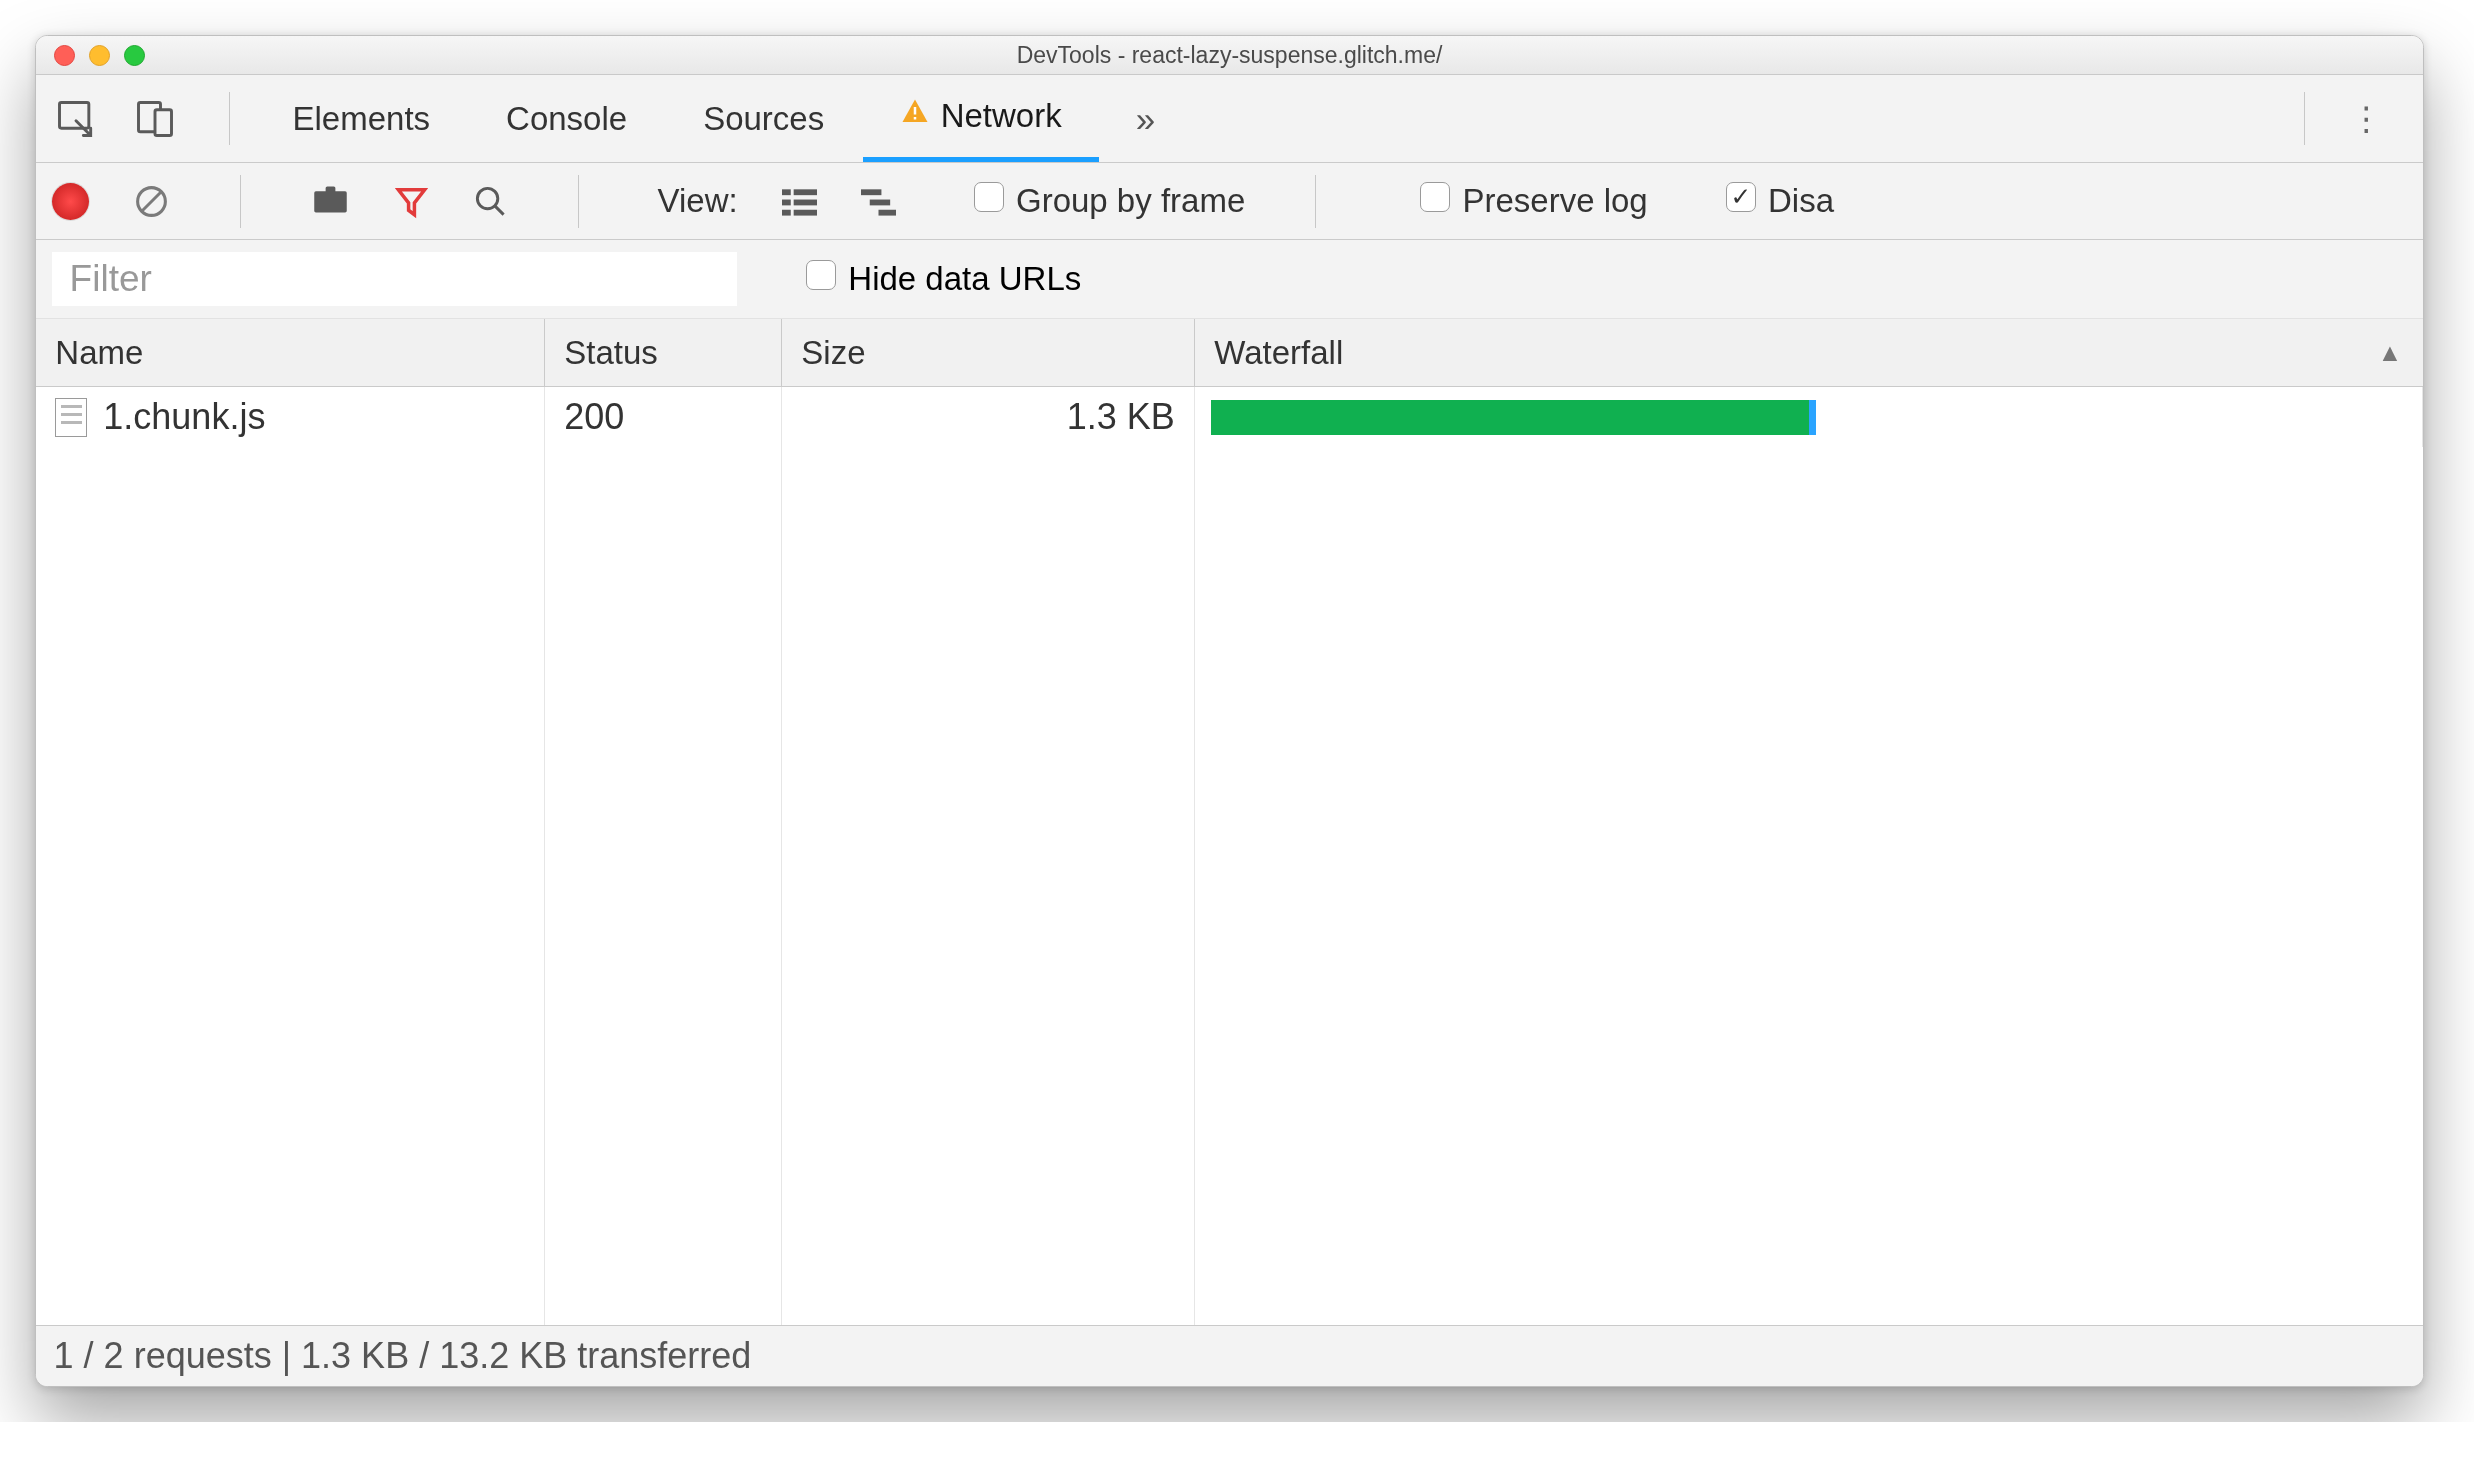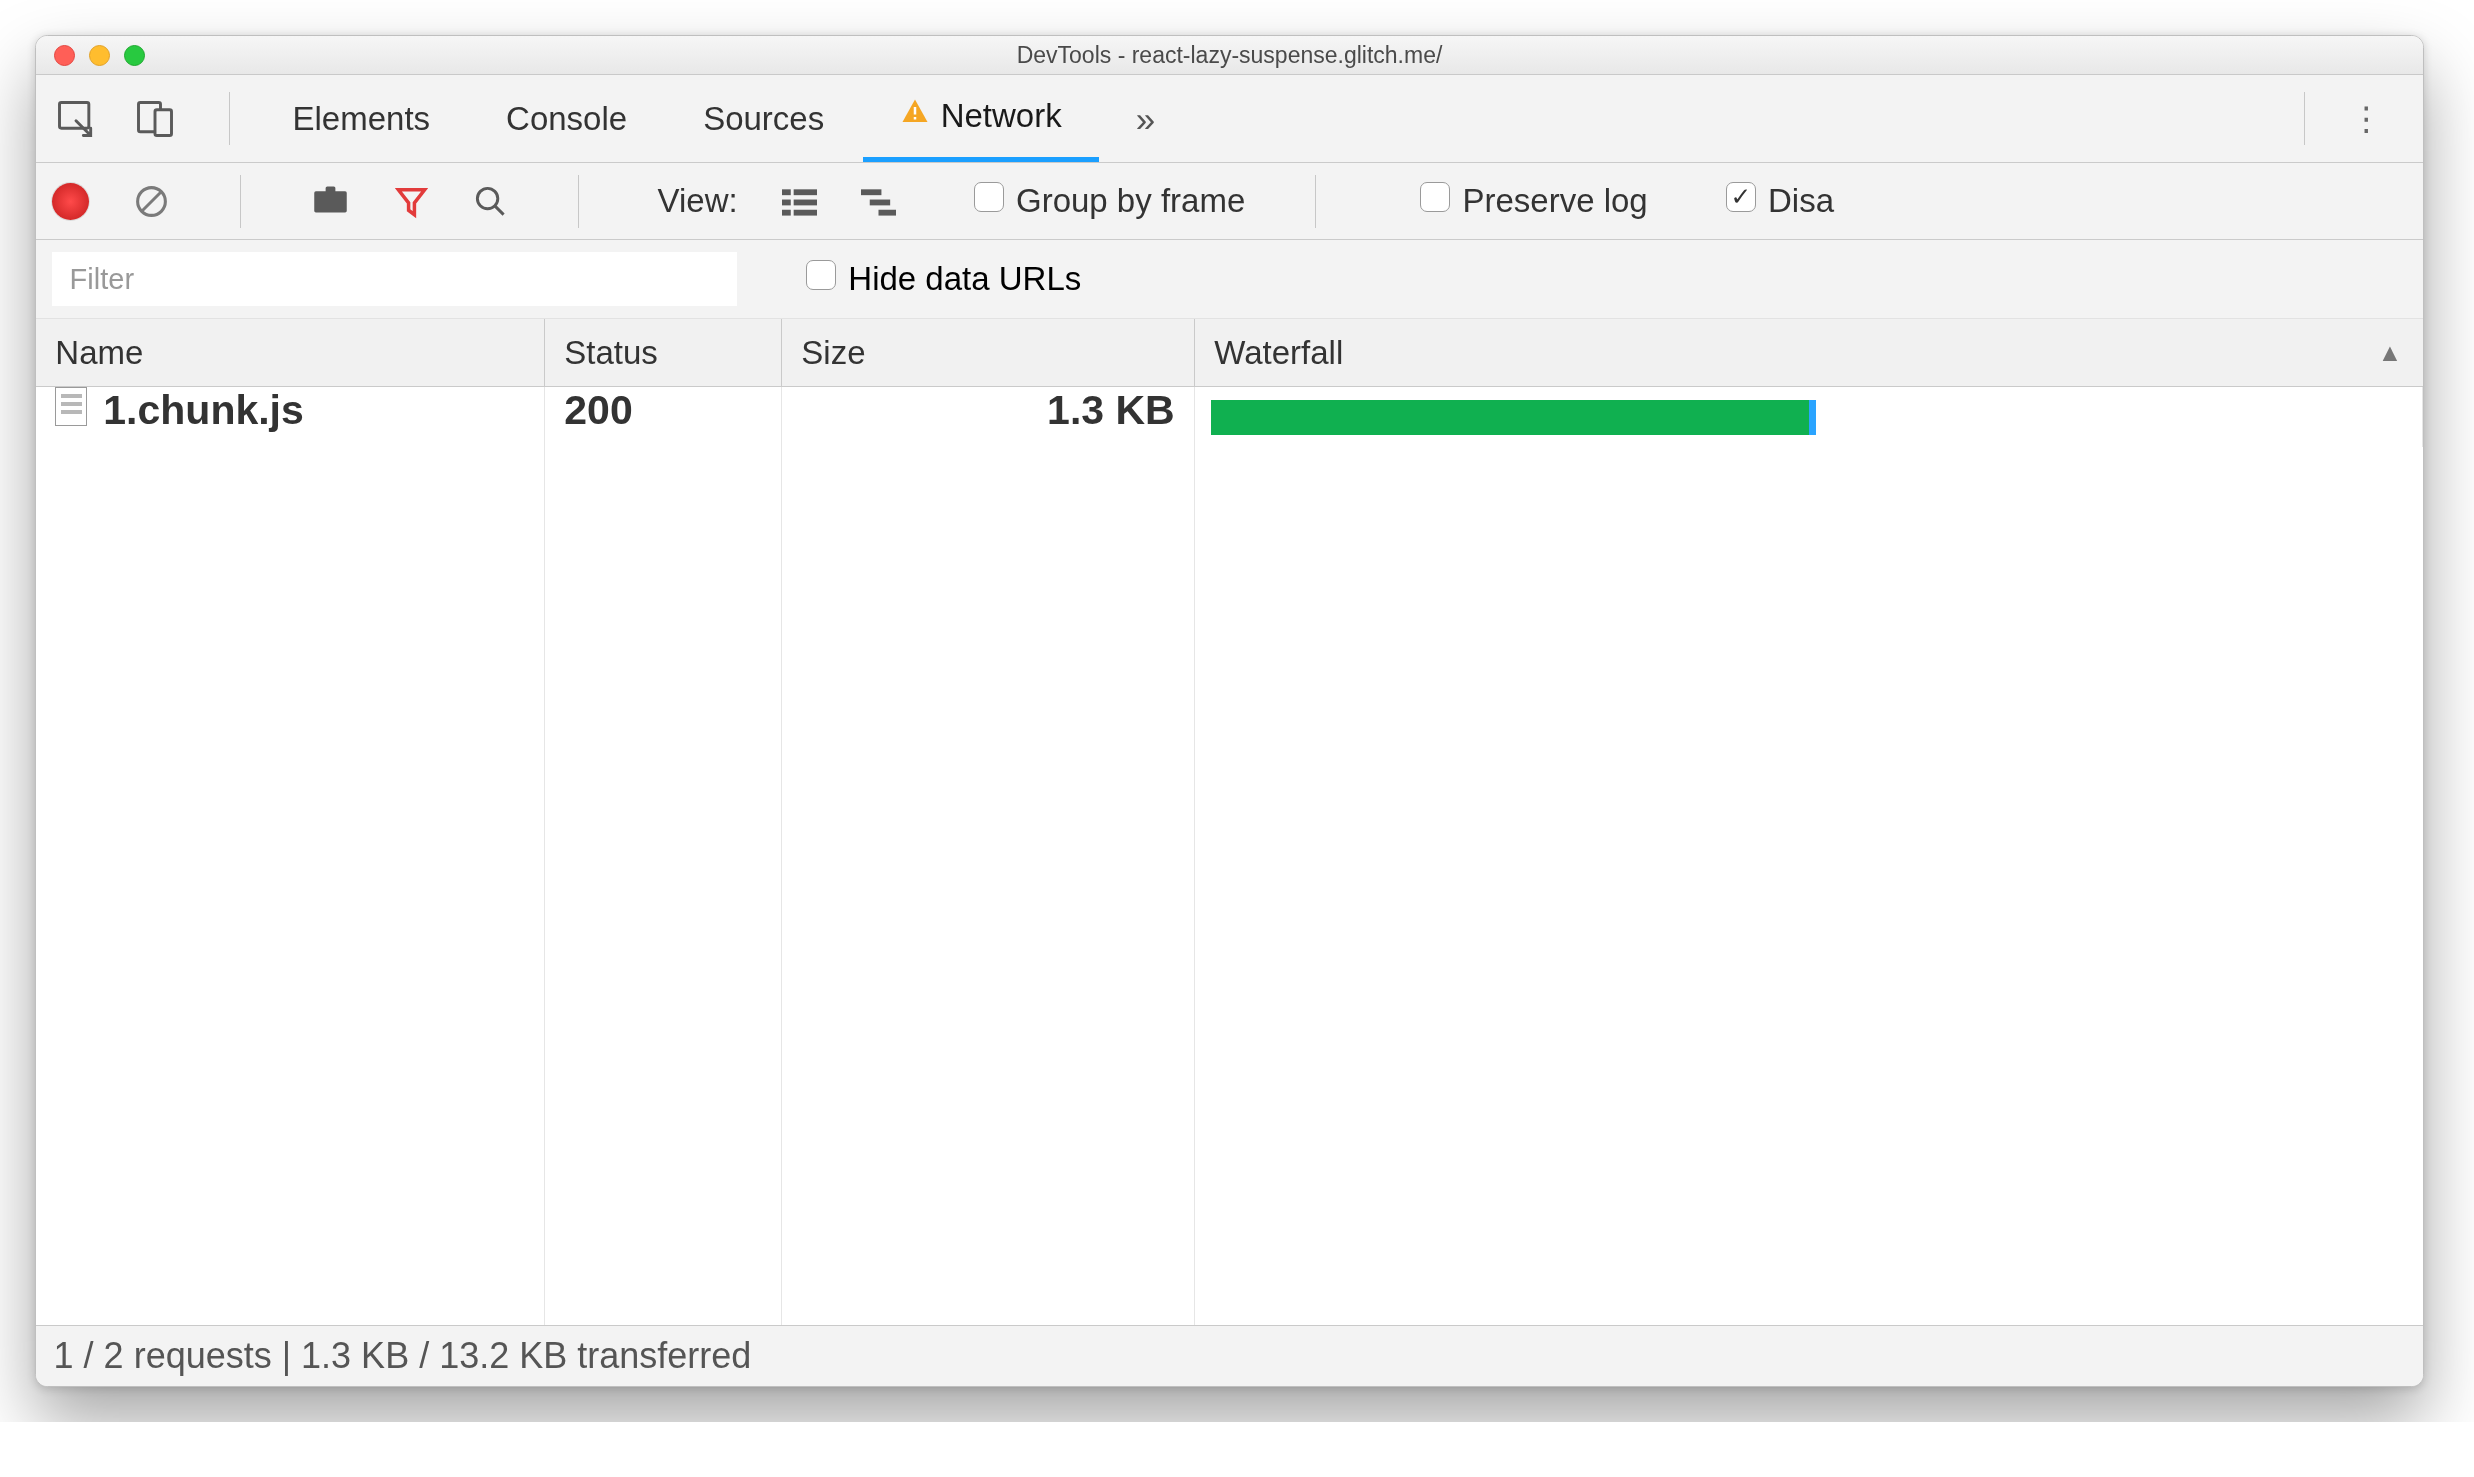--- a/index.html
+++ b/index.html
@@ -113,21 +113,21 @@
       display:flex;
       align-items:center;
       gap:35px;
       padding: 0 16px;
       font-size:33px;
     }
     .filter-input{
       width: 685px; height:54px;
       background:#fff;
       border:none;
-      font-size:29px;
+      font-size:37px;
       padding: 0 17.6px;
       color:#333;
     }
     .filter-input::placeholder{color:#999;}
     
     .types-row{
       height: 68px;
       background:#f3f3f3;
       border-bottom:0.9px solid #cacaca;
       display:flex;
@@ -158,25 +158,24 @@
       flex:1;
       display:grid;
       grid-template-columns: 509px 237px 413px 1fr;
       grid-auto-rows: 60px;
       background:#fff;
       overflow:auto;
       position:relative;
     }
     .cell{
       border-right:0.9px solid #e6e6e6;
-      display:flex;
+      display:flex;align-items:center;
       padding:0 19.3px;
-      font-size:41px;
-      color:#333;
-      font-weight:bold;
+      font-size:36px;
+      color:#333;
     }
     .cell.size{justify-content:flex-end;}
     .cell.name{gap:16px;}
     .file-icon{width:32px;height:39px;border:1.8px solid #9a9a9a;background:#fff;position:relative;}
     .file-icon::before{content:"";position:absolute;left:4.4px;right:4.4px;top:6.1px;height:3.5px;background:#b8b8b8;box-shadow:0 8px 0 #b8b8b8,0 16px 0 #b8b8b8;}
     .waterfall-cell{border-right:0.9px solid #e6e6e6;display:flex;align-items:center;padding:0 16px;}
     .bar{height:35px;background:#10b050;position:relative;}
     .bar::after{content:"";position:absolute;right:-7px;top:0;bottom:0;width:7px;background:#2aa4ff;}
     .tbody-bg{
       position:absolute;inset:0;

